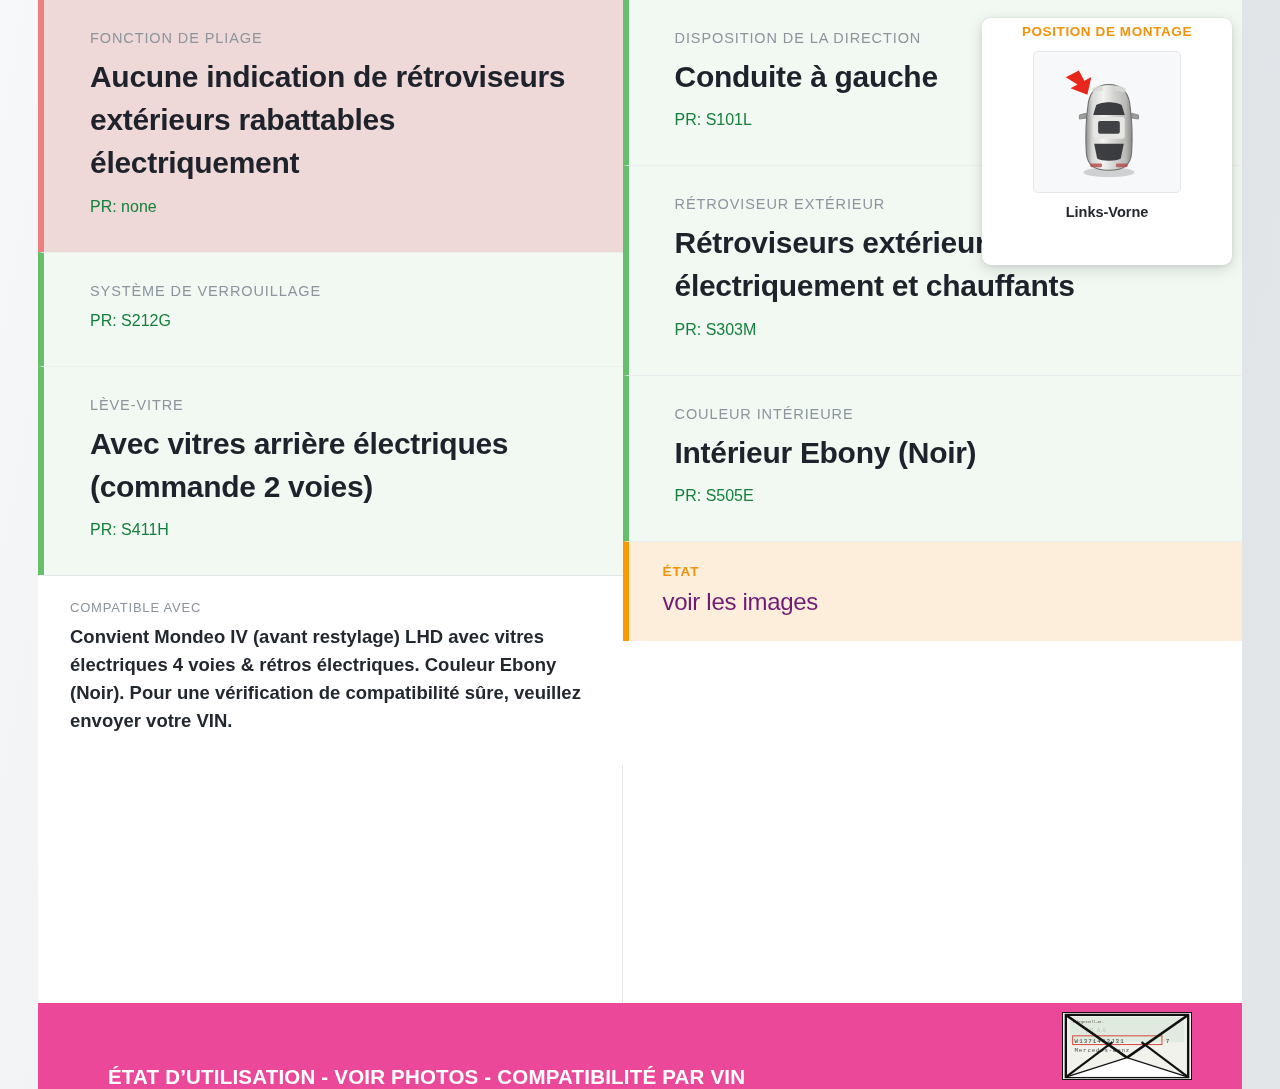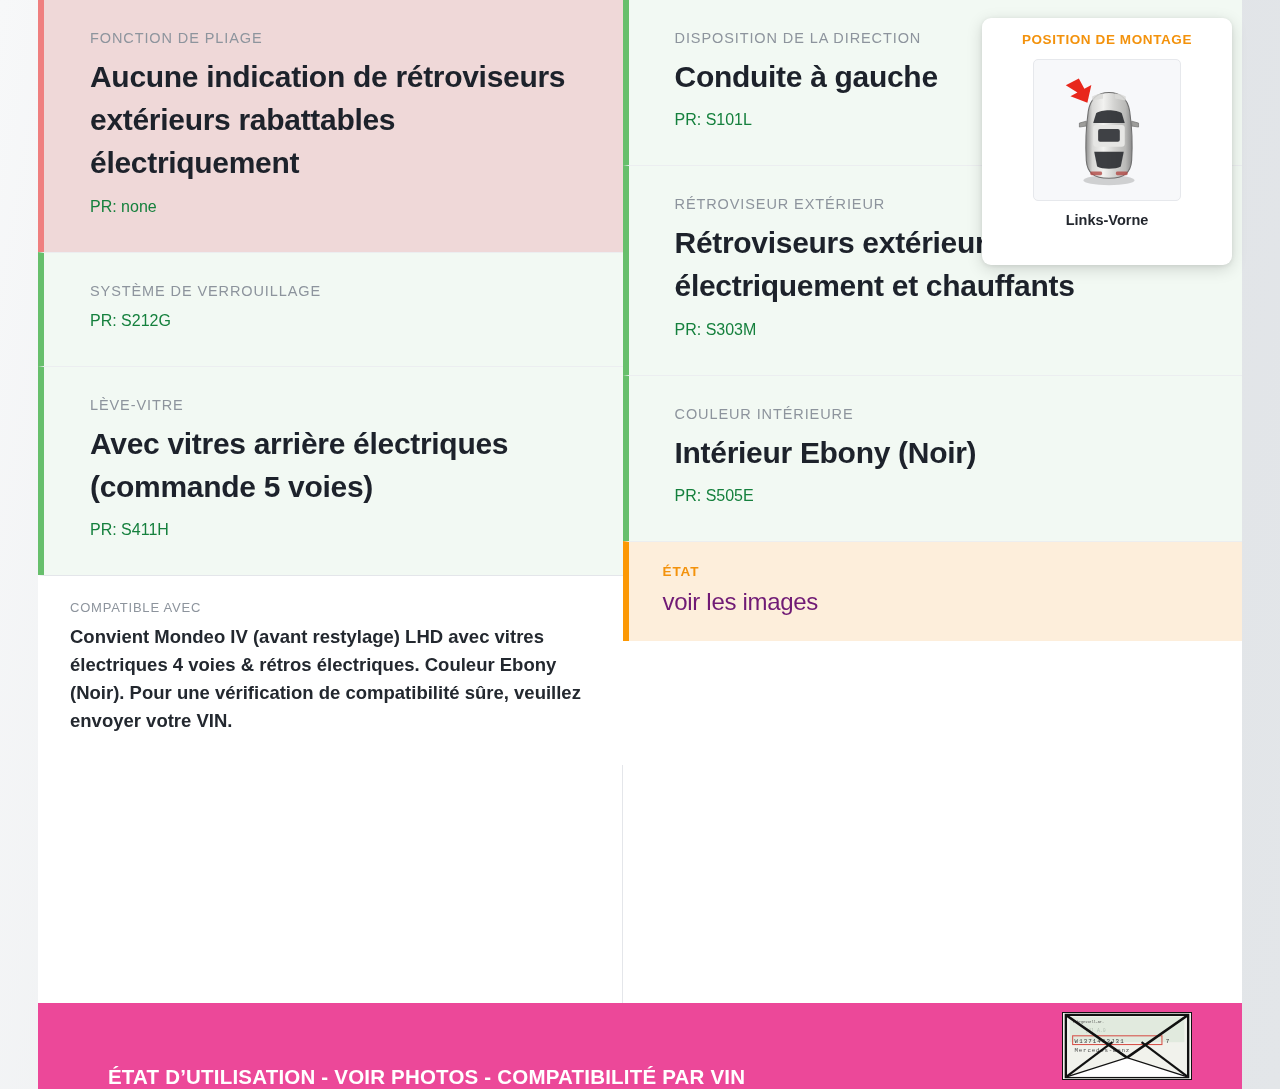--- a/index.html
+++ b/index.html
@@ -49,21 +49,21 @@
   .pos-card {
     position: absolute;
     left: 944px;
     top: 18px;
     width: 250px;
     height: 247px;
     background: #ffffff;
     border-radius: 9px;
     box-shadow: 0 4px 16px rgba(0,0,0,0.15), 0 1px 4px rgba(0,0,0,0.08);
     text-align: center;
-    padding-top: 14px;
+    padding-top: 6px;
     z-index: 40;
   }
   .pos-card-title {
     color: #f3920c;
     font-size: 13.5px;
     font-weight: bold;
     letter-spacing: 0.6px;
   }
   .pos-thumb {
     width: 148px;
@@ -242,21 +242,21 @@
         <div class="spec-pr">PR: none</div>
       </div>
 
       <div class="spec ok">
         <div class="spec-label">SYSTÈME DE VERROUILLAGE</div>
         <div class="spec-pr">PR: S212G</div>
       </div>
 
       <div class="spec ok">
         <div class="spec-label">LÈVE-VITRE</div>
-        <div class="spec-value">Avec vitres arrière électriques (commande 5 voies)</div>
+        <div class="spec-value">Avec vitres arrière électriques (commande 2 voies)</div>
         <div class="spec-pr">PR: S411H</div>
       </div>
 
       <div class="spec plain">
         <div class="spec-label">COMPATIBLE AVEC</div>
         <div class="spec-value">Convient Mondeo IV (avant restylage) LHD avec vitres électriques 4 voies &amp; rétros électriques. Couleur Ebony (Noir). Pour une vérification de compatibilité sûre, veuillez envoyer votre VIN.</div>
       </div>
 
       <div class="filler"></div>
     </div>

